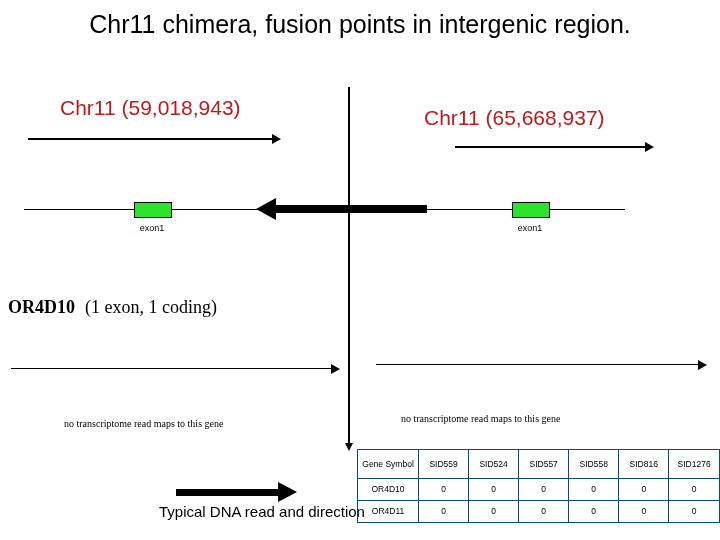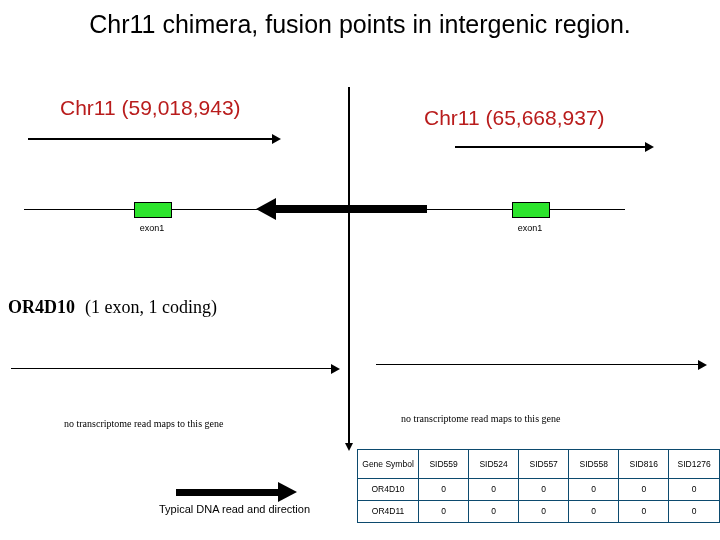--- a/index.html
+++ b/index.html
@@ -153,21 +153,21 @@
   }
   #legend-head {
     left: 278px; top: 482px;
     width: 0; height: 0;
     border-top: 10px solid transparent;
     border-bottom: 10px solid transparent;
     border-left: 19px solid #000;
   }
   #legend-caption {
     left: 159px; top: 503px;
-    font-size: 11px;
+    font-size: 15px;
     font-family: "Liberation Sans", sans-serif;
     color: #000;
     white-space: nowrap;
   }
 
   
   #data-table-wrap {
     left: 357px; top: 449px;
   }
   table.data-table {

